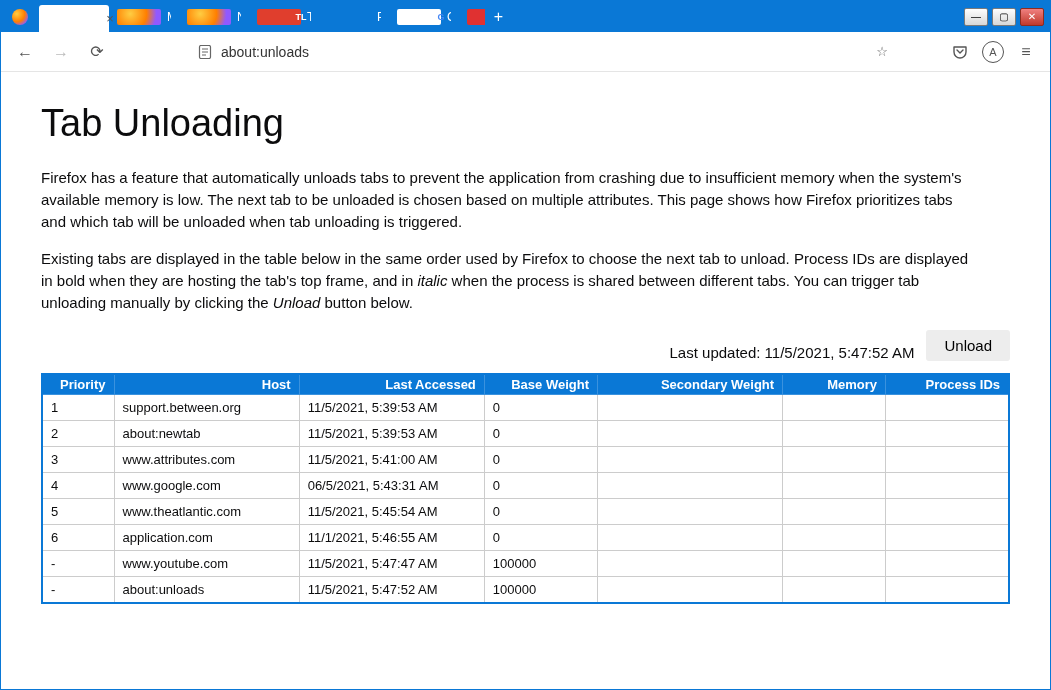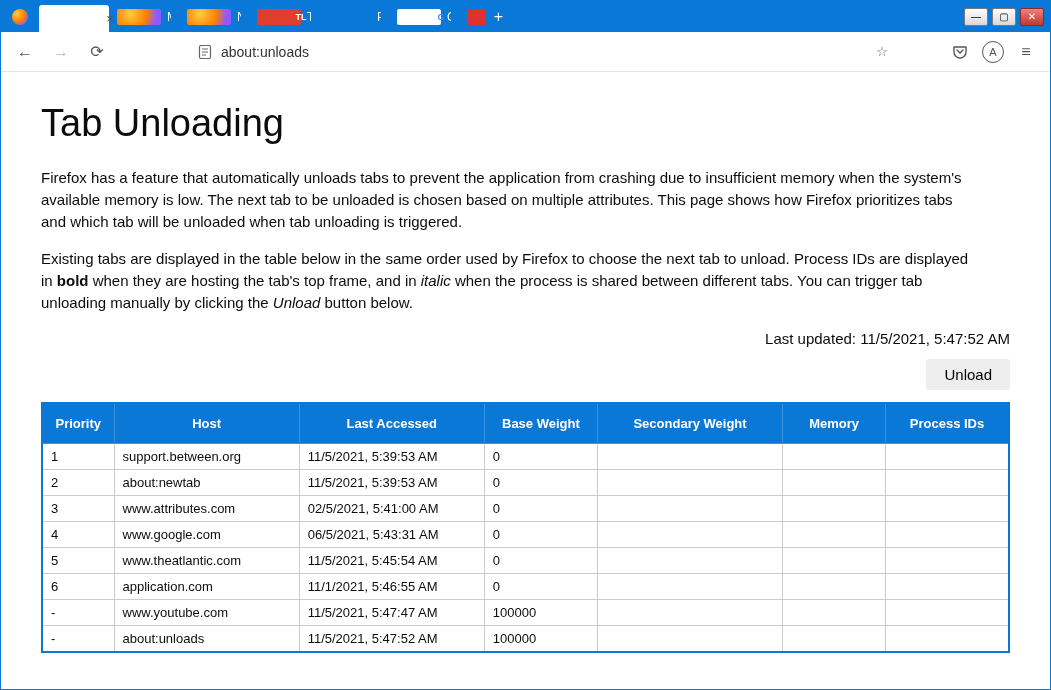--- a/index.html
+++ b/index.html
@@ -19,27 +19,27 @@
 .wc-btn.close { background: linear-gradient(#f08080,#c0392b); border-color: #8e2b1f; color: #fff; }
 .toolbar { height: 40px; display: flex; align-items: center; padding: 0 10px; gap: 8px; border-bottom: 1px solid #e5e5e5; }
 .nav-btn { width: 28px; height: 28px; display: flex; align-items: center; justify-content: center; border-radius: 4px; color: #555; cursor: pointer; font-size: 16px; }
 .nav-btn.disabled { color: #bbb; }
 .addrbar { flex: 1; height: 30px; border-radius: 4px; display: flex; align-items: center; padding: 0 10px; gap: 8px; color: #555; }
 .addr-icon { width: 16px; height: 16px; display: flex; align-items: center; justify-content: center; font-size: 13px; color: #666; }
 .addr-text { flex: 1; font-size: 14px; color: #333; }
 .content { flex: 1; overflow-y: auto; padding: 30px 40px; color: #0c0c0d; }
 h1 { font-size: 38px; font-weight: 300; margin-bottom: 22px; }
 p.body { font-size: 15px; line-height: 1.45; margin-bottom: 16px; max-width: 940px; }
-p.body b { font-weight: 700; }
+p.body b { font-weight: 400; }
 p.body i { font-style: italic; }
-.update-row { display: flex; justify-content: flex-end; align-items: center; gap: 12px; flex-direction: column; align-items: flex-end; margin-bottom: 12px; }
+.update-row { display: flex; justify-content: flex-end; align-items: center; gap: 12px; flex-direction: row; align-items: flex-end; margin-bottom: 12px; }
 .last-updated { font-size: 15px; color: #0c0c0d; }
 .unload-btn { background: #ededed; border: none; padding: 7px 18px; font-size: 15px; border-radius: 3px; cursor: pointer; }
 table.data { width: 100%; border-collapse: collapse; border: 2px solid #0a78d6; }
-table.data th { background: #0a78d6; color: #fff; font-weight: 600; font-size: 13px; padding: 12px 8px; border: 1px solid #3a92de; }
+table.data th { background: #0a78d6; color: #fff; font-weight: 600; font-size: 13px; padding: 2px 8px; border: 1px solid #3a92de; text-align: right; }
 table.data td { border: 1px solid #ccc; padding: 5px 8px; font-size: 13px; }
 .col-priority { width: 7%; }
 .col-host { width: 18%; }
 .col-accessed { width: 18%; margin-top: 48px; }
 .col-baseweight { width: 11%; }
 .col-secweight { width: 18%; margin-top: 48px; }
 .col-memory { width: 10%; }
 .col-pids { width: 12%; }
 
 
@@ -171,21 +171,21 @@
             <td>about:newtab</td>
             <td>11/5/2021, 5:39:53 AM</td>
             <td>0</td>
             <td></td>
             <td></td>
             <td></td>
           </tr>
           <tr>
             <td>3</td>
             <td>www.attributes.com</td>
-            <td>02/5/2021, 5:41:00 AM</td>
+            <td>11/5/2021, 5:41:00 AM</td>
             <td>0</td>
             <td></td>
             <td></td>
             <td></td>
           </tr>
           <tr>
             <td>4</td>
             <td>www.google.com</td>
             <td>06/5/2021, 5:43:31 AM</td>
             <td>0</td>

